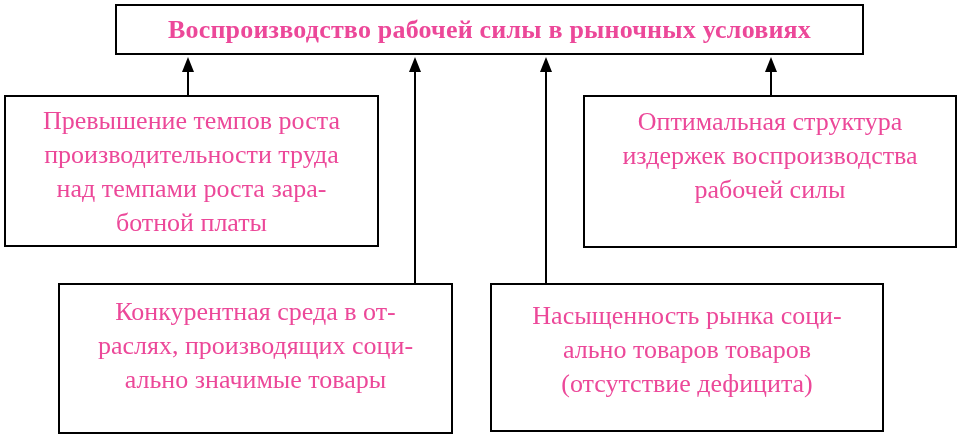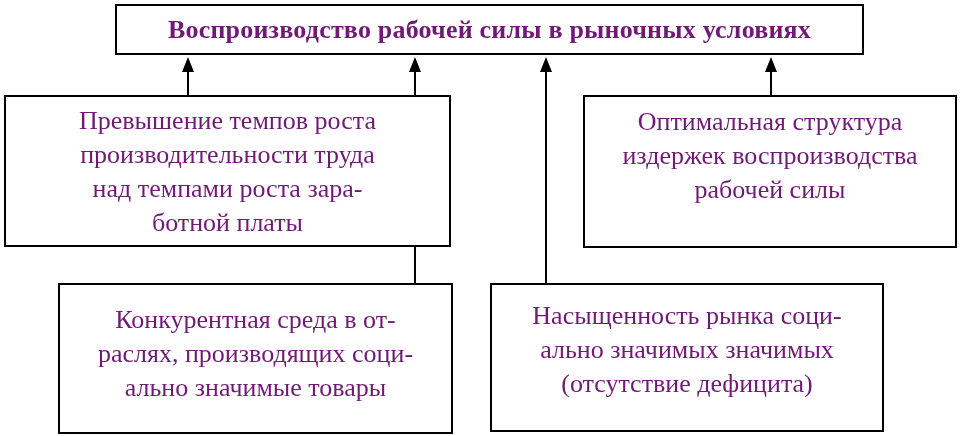--- a/index.html
+++ b/index.html
@@ -6,21 +6,21 @@
     margin: 0;
     padding: 0;
     background: #ffffff;
   }
   .canvas {
     position: relative;
     width: 961px;
     height: 436px;
     background: #ffffff;
     font-family: "Liberation Serif", "DejaVu Serif", serif;
-    color: #701a75;
+    color: #ec4899;
     overflow: hidden;
   }
   .box {
     position: absolute;
     box-sizing: border-box;
     border: 2px solid #000000;
     background: #ffffff;
     text-align: center;
   }
   .title-box {
@@ -39,36 +39,36 @@
     font-size: 26px;
     line-height: 34px;
     padding-top: 7px;
   }
   .factor-text {
     white-space: pre-line;
   }
   .box-productivity {
     left: 4px;
     top: 95px;
-    width: 447px;
+    width: 375px;
     height: 152px;
   }
   .box-costs {
     left: 583px;
     top: 95px;
     width: 374px;
     height: 153px;
     padding-top: 8px;
   }
   .box-competition {
     left: 58px;
     top: 283px;
     width: 395px;
     height: 151px;
-    padding-top: 18px;
+    padding-top: 10px;
   }
   .box-saturation {
     left: 490px;
     top: 283px;
     width: 394px;
     height: 149px;
     padding-top: 14px;
   }
   svg.arrows {
     position: absolute;
@@ -121,17 +121,17 @@
   </div>
 
   <div class="box factor-box box-competition">
     <span class="factor-text">Конкурентная среда в от-
 раслях, производящих соци-
 ально значимые товары</span>
   </div>
 
   <div class="box factor-box box-saturation">
     <span class="factor-text">Насыщенность рынка соци-
-ально значимых значимых
+ально товаров товаров
 (отсутствие дефицита)</span>
   </div>
 
 </div>
 
 </body></html>

